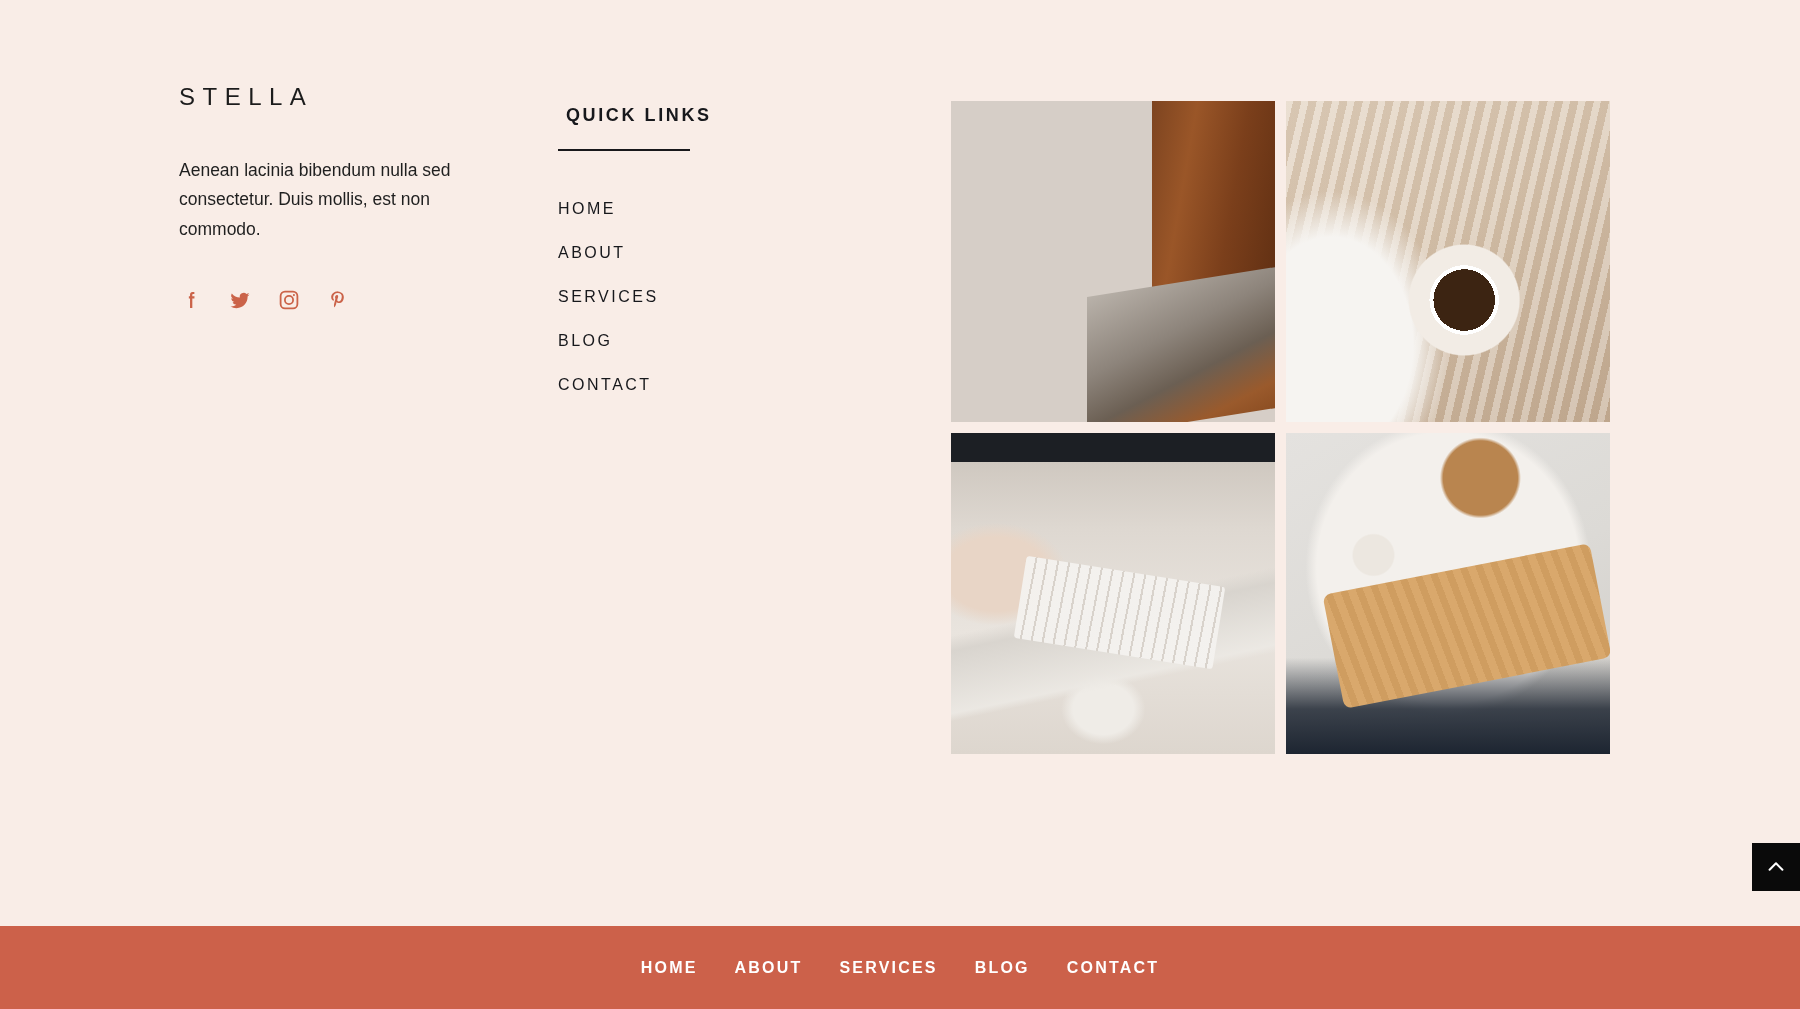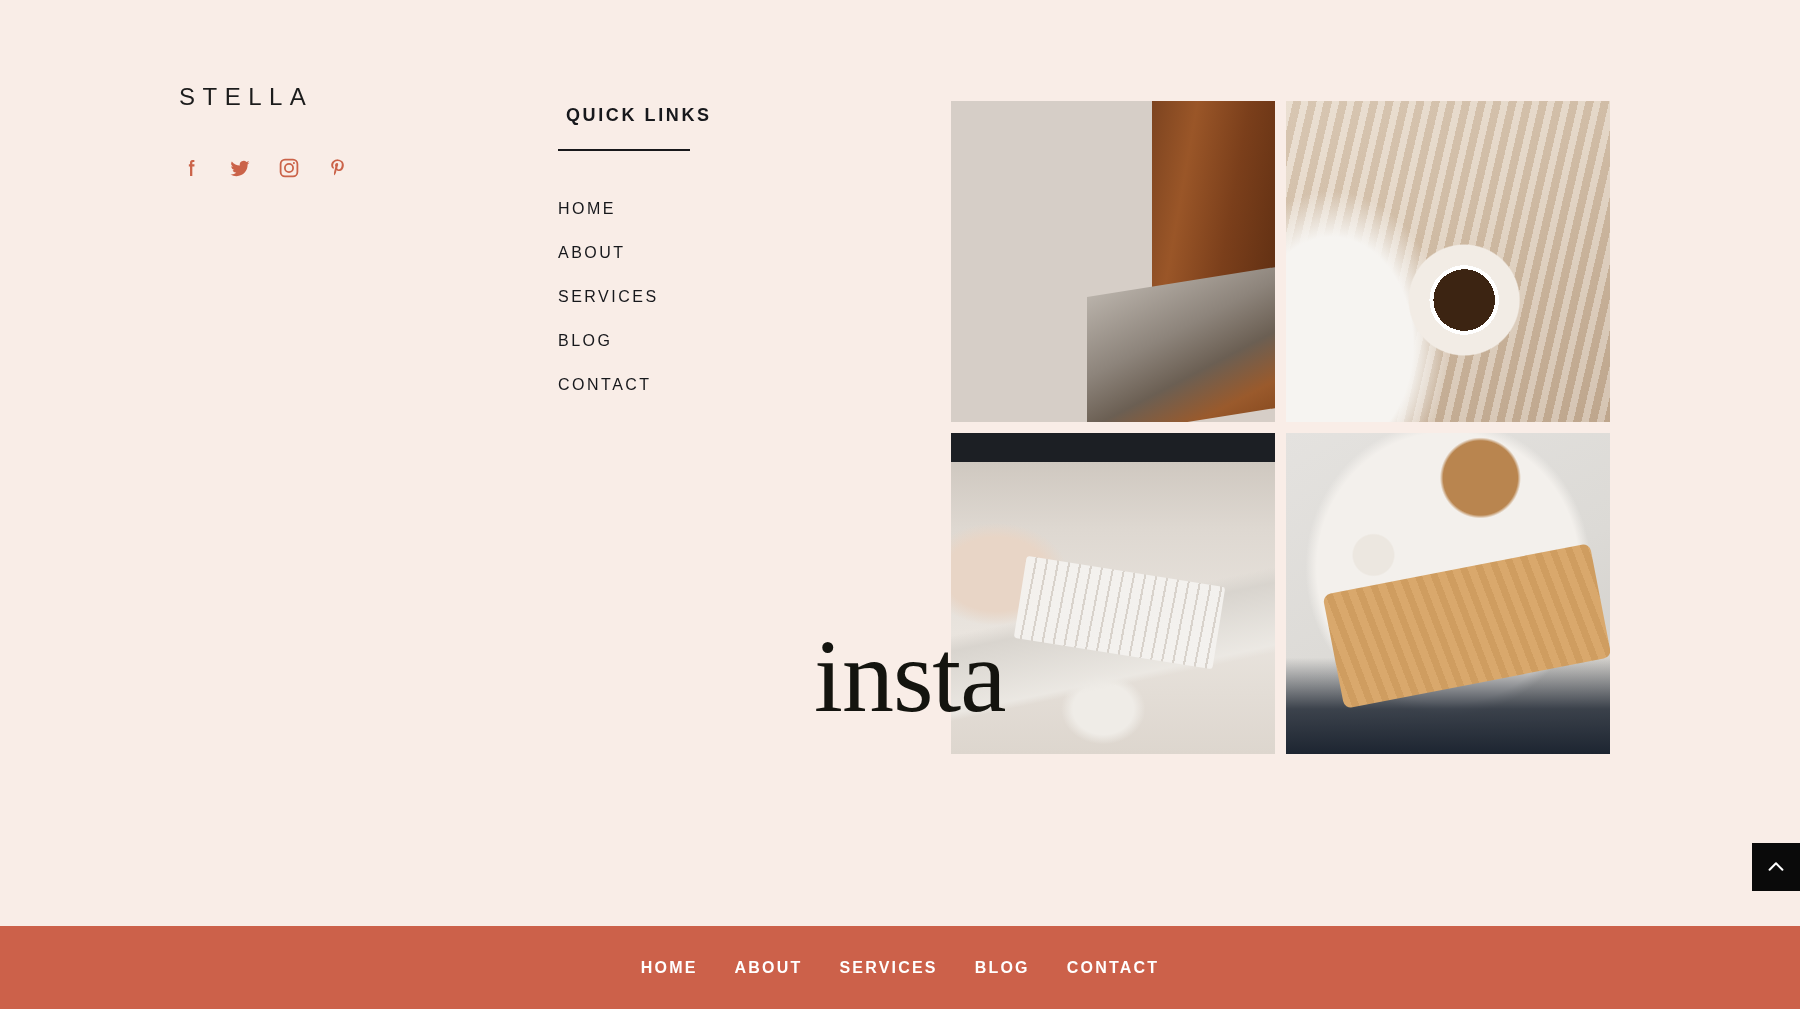--- a/index.html
+++ b/index.html
@@ -258,20 +258,21 @@
     white-space: nowrap;
   }
 </style>
 </head>
 <body>
 
 <div class="footer-main">
 
   <div class="brand-col">
     <h2 class="brand-title">STELLA</h2>
+    <p class="brand-desc">Aenean lacinia bibendum nulla sed consectetur. Duis mollis, est non commodo.</p>
     <div class="social-row">
       <a class="social-link">
         <svg viewBox="0 0 24 24" width="24" height="24" fill="currentColor" aria-hidden="true">
           <path d="M15.4 8.2h-2.1V6.8c0-.65.43-.8.73-.8h1.33V3.9l-1.83-.01c-2.04 0-2.5 1.52-2.5 2.5v1.81H9.85v2.18h1.18V20h2.29v-9.62h2.08l.1-2.18z"></path>
         </svg>
       </a>
       <a class="social-link">
         <svg viewBox="0 0 24 24" width="24" height="24" fill="currentColor" aria-hidden="true">
           <path d="M21.5 6.6c-.7.3-1.45.52-2.24.62.81-.48 1.42-1.25 1.72-2.16-.76.45-1.6.77-2.48.95a3.9 3.9 0 0 0-6.65 3.56A11.07 11.07 0 0 1 3.82 5.5a3.9 3.9 0 0 0 1.21 5.2c-.64-.02-1.24-.2-1.77-.49v.05c0 1.89 1.35 3.47 3.13 3.83-.33.09-.68.14-1.03.14-.25 0-.5-.03-.74-.07a3.91 3.91 0 0 0 3.65 2.71 7.84 7.84 0 0 1-4.85 1.67c-.32 0-.63-.02-.93-.06a11.05 11.05 0 0 0 5.99 1.75c7.18 0 11.11-5.95 11.11-11.11l-.01-.51c.77-.55 1.43-1.24 1.95-2.02z"></path>
         </svg>
@@ -321,21 +322,20 @@
       <div class="ph ph-tea"></div>
     </div>
     <div class="insta-cell">
       <div class="ph ph-desk"></div>
     </div>
     <div class="insta-cell">
       <div class="ph ph-coffee"></div>
     </div>
   </div>
 
-  <div class="insta-word">insta</div>
 
   <div class="back-to-top">
     <svg viewBox="0 0 24 24" width="22" height="22" fill="none" stroke="#ffffff" stroke-width="2.2" stroke-linecap="round" stroke-linejoin="round">
       <polyline points="5,15 12,8 19,15"></polyline>
     </svg>
   </div>
 
 </div>
 
 <div class="bottom-bar">

